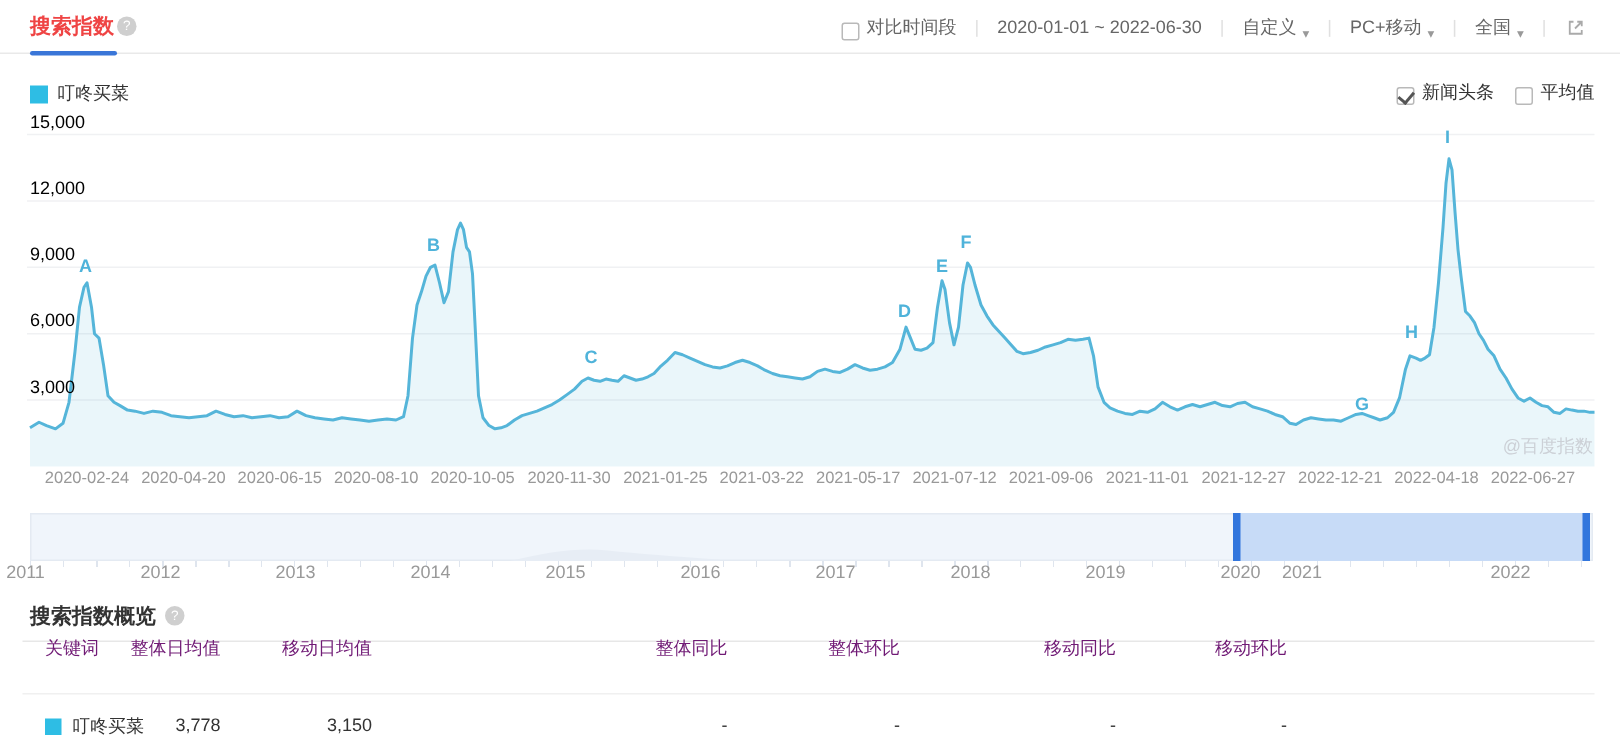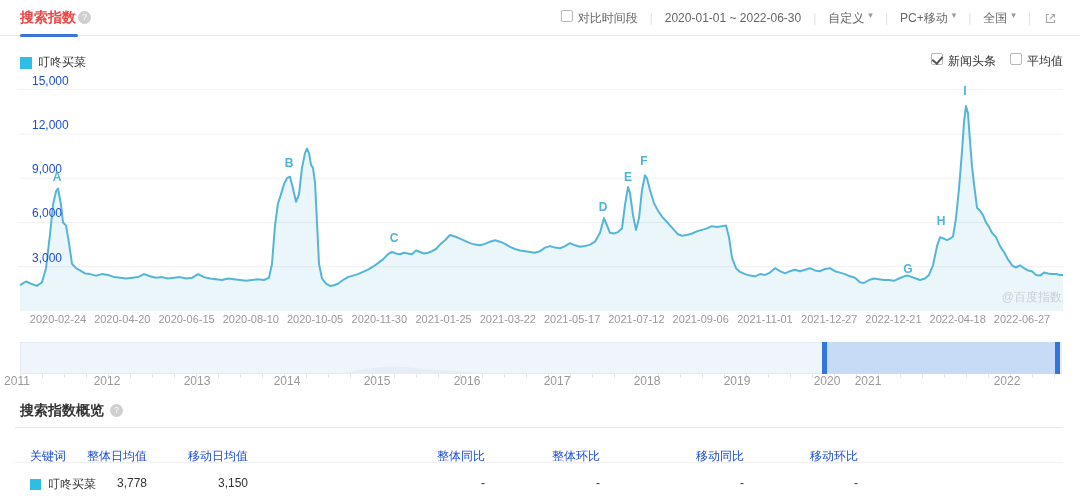--- a/index.html
+++ b/index.html
@@ -16,50 +16,50 @@
           font-size:9px; line-height:13px; text-align:center; vertical-align:1px; }
   .help.tab-help { position:absolute; left:78px; top:11px; }
   .controls { position:absolute; right:22px; top:0; height:36px; display:flex; align-items:center; gap:12px;
               font-size:12px; color:#666; }
   .sep { color:#e0e0e0; font-size:12px; }
   .checkbox { display:inline-block; width:12px; height:12px; border:1px solid #b9b9b9; border-radius:2px;
               background:#fff; vertical-align:-2px; margin-right:5px; position:relative; }
   .checkbox.checked::after { content:""; position:absolute; left:2px; top:0px; width:5px; height:8px;
               border:solid #555; border-width:0 2px 2px 0; transform:rotate(40deg); }
   .caret { font-size:9px; color:#999; margin-left:4px; }
-  .ctl { display:flex; align-items:flex-start; white-space:nowrap; cursor:pointer; }
+  .ctl { display:flex; align-items:flex-end; white-space:nowrap; cursor:pointer; }
   .export-icon svg { display:block; }
   
   .chart-wrap { position:absolute; left:0; top:37px; width:1080px; height:300px; }
   .legend { position:absolute; left:20px; top:17px; display:flex; align-items:center; font-size:12px; color:#333; }
   .legend-swatch { width:12px; height:12px; margin-right:6px; }
   .overlay-checks { position:absolute; right:17px; top:16px; display:flex; gap:14px; font-size:12px; color:#333; }
   #chart-svg { position:absolute; left:0; top:0; width:1080px; height:300px; }
-  .y-label { position:absolute; left:32px; font-size:12px; color:#1d4ed8; }
+  .y-label { position:absolute; left:20px; font-size:12px; color:#000000; }
   .peak-label { position:absolute; transform:translateX(-50%); font-size:12px; font-weight:bold; color:#4fb3da; cursor:pointer; }
   .watermark { position:absolute; right:18px; top:252px; font-size:12px; color:#ccd0d6; }
   .x-label { position:absolute; top:276px; transform:translateX(-50%); font-size:11px; color:#999; white-space:nowrap; }
   
   .slider { position:absolute; left:0; top:338px; width:1080px; height:52px; }
   .slider-track { position:absolute; left:20px; top:4px; width:1042px; height:32px; background:#f0f5fb;
                   border:1px solid #e4eaf2; cursor:pointer; }
   .slider-mini { position:absolute; left:20px; top:4px; width:1042px; height:32px; pointer-events:none; }
   .slider-selection { position:absolute; left:824px; top:4px; width:234px; height:32px; background:#c7dbf7; cursor:grab; }
   .slider-handle { position:absolute; top:4px; width:5px; height:32px; background:#3276dd; cursor:ew-resize; }
   .slider-ticks { position:absolute; left:20px; top:36px; width:1042px; height:4px;
                   background:repeating-linear-gradient(to right, #dfe5ee 0 1px, transparent 1px 22px); }
   .year-label { position:absolute; top:36px; transform:translateX(-50%); font-size:12px; color:#999; }
   
   .overview { position:absolute; left:0; top:394px; width:924px; height:104px; }
   .overview-title { position:absolute; left:20px; top:8px; font-size:14px; font-weight:bold; color:#333; }
   .overview-help { position:absolute; left:110px; top:10px; }
   .ov-divider-top { position:absolute; left:15px; top:33px; width:1048px; height:1px; background:#e7e7e7; }
   .ov-divider-mid { position:absolute; left:15px; top:68px; width:1048px; height:1px; background:#f0f0f0; }
   .th, .td { position:absolute; font-size:12px; white-space:nowrap; }
-  .th { top:54px; color:#1d4ed8; }
+  .th { top:30px; color:#701a75; }
   .td { top:82px; color:#333; }
   .keyword-cell { display:flex; align-items:center; cursor:pointer; }
   .kw-swatch { width:11px; height:11px; margin-right:7px; }
 </style>
 </head>
 <body>
 
 <div class="page">
 
   <div class="topbar">

